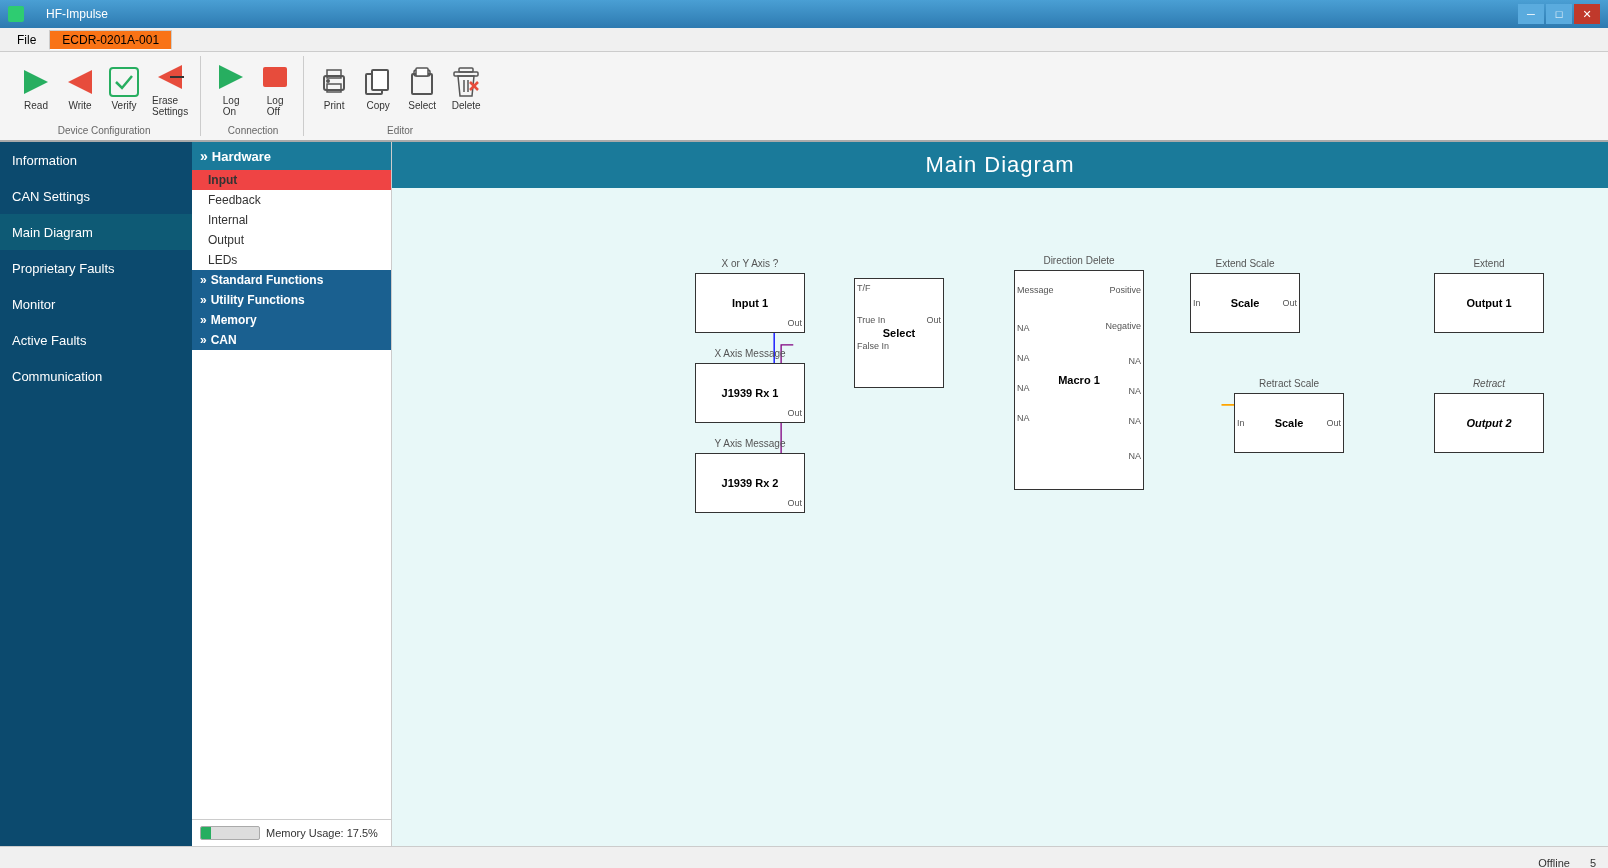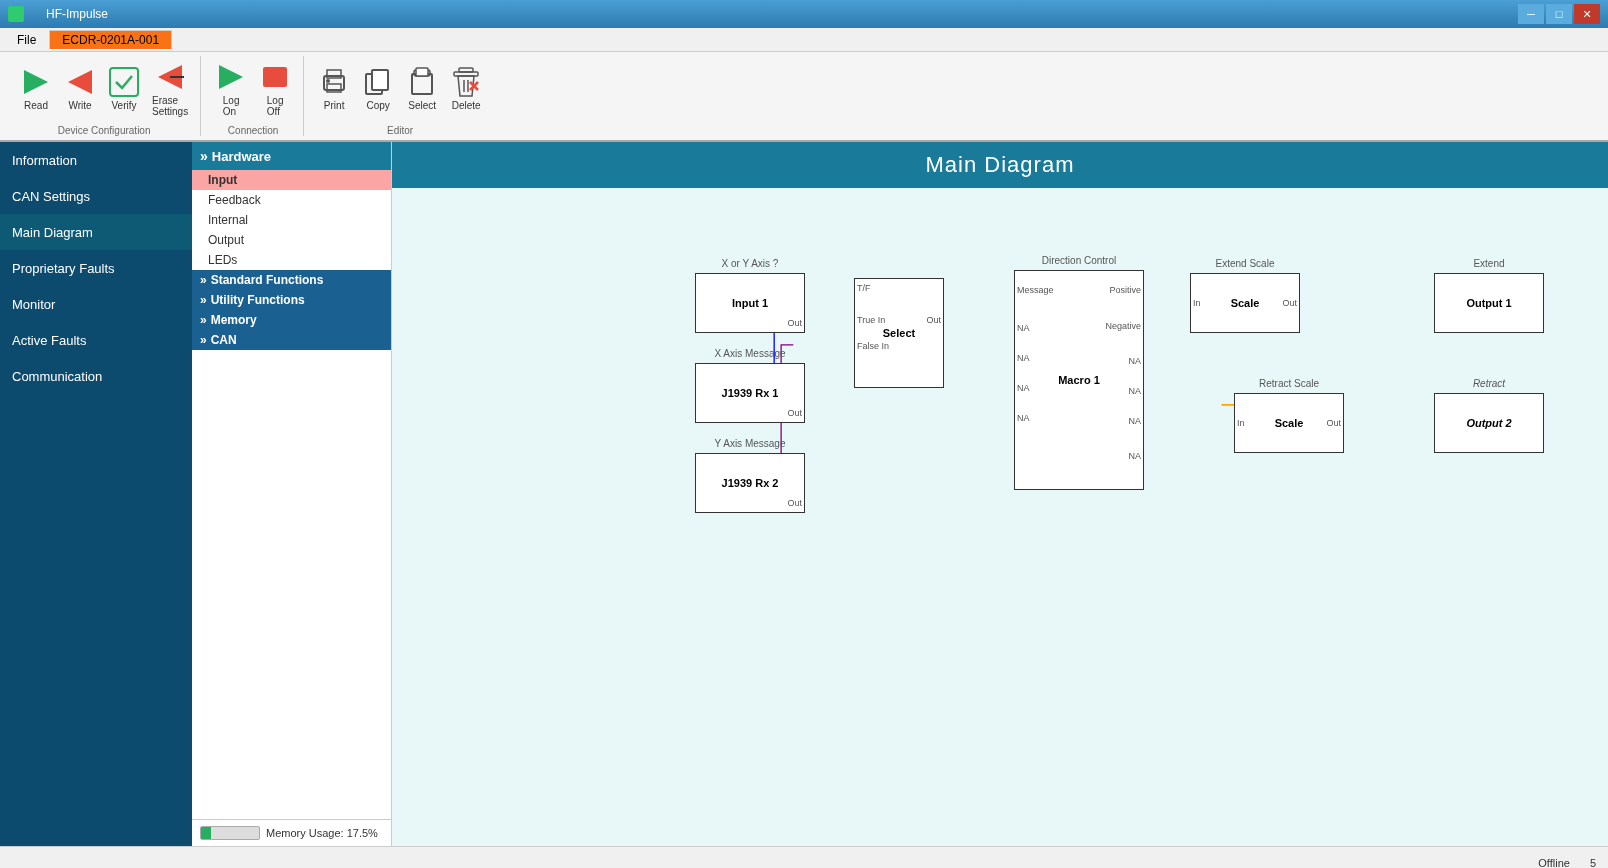--- a/index.html
+++ b/index.html
@@ -131,21 +131,21 @@
       height: 28px;
     }
     .panel-header-icon { font-size: 14px; }
     .panel-tree { flex: 1; overflow-y: auto; }
     .tree-item {
       padding: 3px 16px;
       font-size: 12px;
       cursor: pointer;
       color: #333;
     }
-    .tree-item.active { background: #fca5a5; font-weight: bold; }
+    .tree-item.active { background: #ef4444; font-weight: bold; }
     .tree-subitem {
       padding: 3px 8px;
       font-size: 12px;
       cursor: pointer;
       color: #1a5a8a;
       font-weight: bold;
       display: flex;
       align-items: center;
       gap: 4px;
       background: #1a7a9a;
@@ -495,21 +495,21 @@
 
         <div class="block" style="left:462px; top:90px; width:90px; height:110px;">
           <div class="block-inner">Select</div>
           <span class="port-label" style="left:2px; top:4px; font-size:9px;">T/F</span>
           <span class="port-label" style="left:2px; top:36px; font-size:9px;">True In</span>
           <span class="port-label" style="left:2px; top:62px; font-size:9px;">False In</span>
           <span class="port-label" style="right:2px; top:36px; font-size:9px;">Out</span>
         </div>
 
         <div class="block" style="left:622px; top:82px; width:130px; height:220px;">
-          <div class="block-title">Direction Control</div>
+          <div class="block-title">Direction Delete</div>
           <div class="block-inner">Macro 1</div>
           <span class="port-label" style="left:2px; top:14px; font-size:9px;">Message</span>
           <span class="port-label" style="left:2px; top:52px; font-size:9px;">NA</span>
           <span class="port-label" style="left:2px; top:82px; font-size:9px;">NA</span>
           <span class="port-label" style="left:2px; top:112px; font-size:9px;">NA</span>
           <span class="port-label" style="left:2px; top:142px; font-size:9px;">NA</span>
           <span class="port-label" style="right:2px; top:14px; font-size:9px;">Positive</span>
           <span class="port-label" style="right:2px; top:50px; font-size:9px;">Negative</span>
           <span class="port-label" style="right:2px; top:85px; font-size:9px;">NA</span>
           <span class="port-label" style="right:2px; top:115px; font-size:9px;">NA</span>

